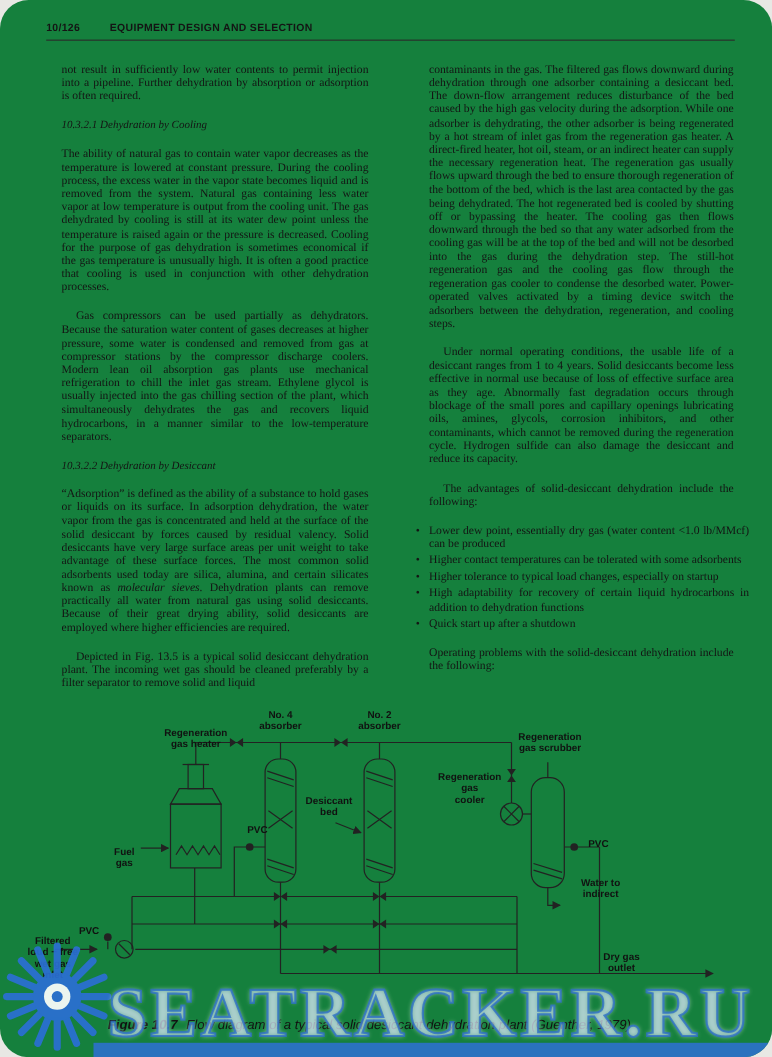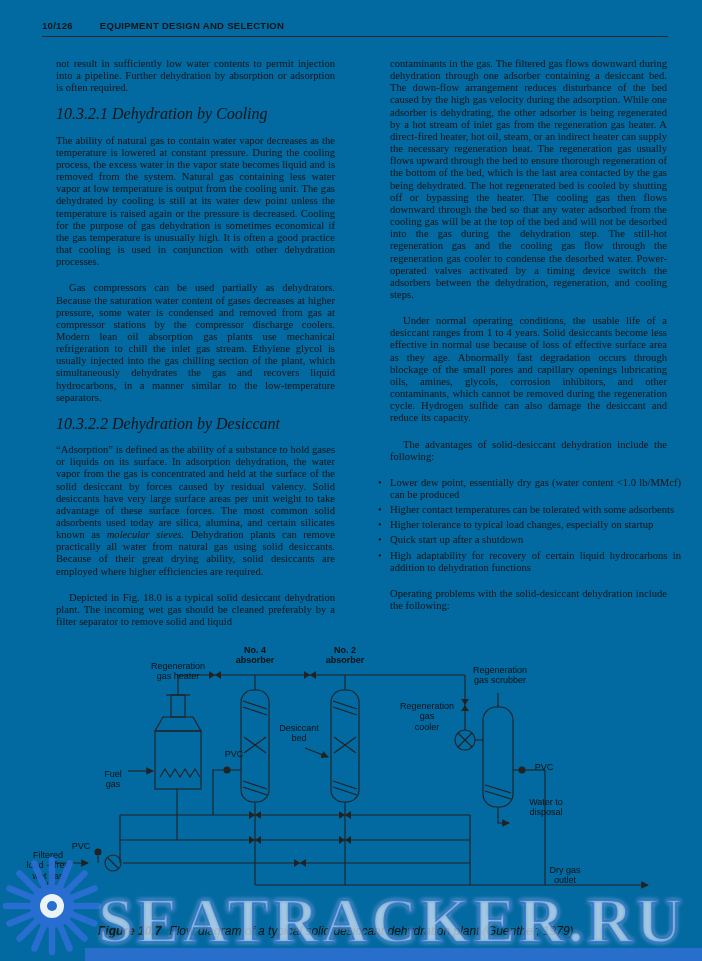--- a/index.html
+++ b/index.html
@@ -1,51 +1,51 @@
 <!DOCTYPE html>
 <html><head>
 <meta charset="utf-8">
 <style>
   html,body { margin:0; padding:0; background:#e8e8e4; }
   .page {
     position:relative; width:702px; height:961px; margin:0 auto;
-    background:#0369a1; overflow:hidden;
-    font-family:"Liberation Serif", serif; color:#141414;
+    background:#15803d; overflow:hidden;
+    font-family:"Liberation Serif", serif; color:#141414;border-radius:26px;
   }
   
   .header {
     position:absolute; left:42px; top:20px; width:626px;
     border-bottom:1.5px solid #2a2a2a; padding-bottom:5px;
     font-family:"Liberation Sans", sans-serif; font-size:9.5px; font-weight:bold;
     letter-spacing:.3px;
   }
   .page-num { display:inline-block; margin-right:24px; }
   
   .col {
     position:absolute; top:44px; font-size:10.6px; line-height:12.15px;
     text-align:justify; height:600px; overflow:hidden;
   }
   .col-left  { left:42px;  width:307px; }
   .col-right { left:376px; width:305px; }
   .col p { margin:14px; }
   .indent { text-indent:13px; }
-  .sec-heading { font-style:italic; font-size:16px; margin:24px 0 5px 0; }
+  .sec-heading { font-style:italic; font-size:10px; margin:24px 0 5px 0; }
   .bullets { list-style:none; margin:11px 0 11px 0; padding:0 0 0 2px; }
   .bullets li { margin:0 0 3px 0; padding-left:12px; position:relative; }
   .bullets li::before { content:"\2022"; position:absolute; left:0; top:0; }
   em { font-style:italic; }
   
   .fig-layer {
     position:absolute; left:0; top:645px; width:702px; height:305px;
     font-family:"Liberation Sans", sans-serif;
   }
   .fig-svg { position:absolute; left:0; top:0; }
   .fig-label {
     position:absolute; font-size:9px; line-height:10.4px; text-align:center;
-    white-space:pre-line; color:#111;
+    white-space:pre-line; color:#111;font-weight:bold;
   }
   .fig-label.bold { font-weight:bold; }
   .caption {
     position:absolute; left:98px; top:279px; width:540px;
     font-size:12px; font-style:italic; color:#111;
   }
   .caption .cap-label { font-weight:bold; margin-right:8px; }
   
   .watermark-text {
     position:absolute; left:98px; top:884px; width:604px;
@@ -72,33 +72,33 @@
     <span>EQUIPMENT DESIGN AND SELECTION</span>
   </div>
 
   <div class="col col-left">
     <p>not result in sufficiently low water contents to permit injection into a pipeline. Further dehydration by absorption or adsorption is often required.</p>
     <p class="sec-heading">10.3.2.1 Dehydration by Cooling</p>
     <p>The ability of natural gas to contain water vapor decreases as the temperature is lowered at constant pressure. During the cooling process, the excess water in the vapor state becomes liquid and is removed from the system. Natural gas containing less water vapor at low temperature is output from the cooling unit. The gas dehydrated by cooling is still at its water dew point unless the temperature is raised again or the pressure is decreased. Cooling for the purpose of gas dehydration is sometimes economical if the gas temperature is unusually high. It is often a good practice that cooling is used in conjunction with other dehydration processes.</p>
     <p class="indent">Gas compressors can be used partially as dehydrators. Because the saturation water content of gases decreases at higher pressure, some water is condensed and removed from gas at compressor stations by the compressor discharge coolers. Modern lean oil absorption gas plants use mechanical refrigeration to chill the inlet gas stream. Ethylene glycol is usually injected into the gas chilling section of the plant, which simultaneously dehydrates the gas and recovers liquid hydrocarbons, in a manner similar to the low-temperature separators.</p>
     <p class="sec-heading">10.3.2.2 Dehydration by Desiccant</p>
     <p><span>“Adsorption” is defined as the ability of a substance to hold gases or liquids on its surface. In adsorption dehydration, the water vapor from the gas is concentrated and held at the surface of the solid desiccant by forces caused by residual valency. Solid desiccants have very large surface areas per unit weight to take advantage of these surface forces. The most common solid adsorbents used today are silica, alumina, and certain silicates known as </span><em>molecular sieves.</em><span> Dehydration plants can remove practically all water from natural gas using solid desiccants. Because of their great drying ability, solid desiccants are employed where higher efficiencies are required.</span></p>
-    <p class="indent">Depicted in Fig. 18.0 is a typical solid desiccant dehydration plant. The incoming wet gas should be cleaned preferably by a filter separator to remove solid and liquid</p>
+    <p class="indent">Depicted in Fig. 13.5 is a typical solid desiccant dehydration plant. The incoming wet gas should be cleaned preferably by a filter separator to remove solid and liquid</p>
   </div>
 
   <div class="col col-right">
     <p>contaminants in the gas. The filtered gas flows downward during dehydration through one adsorber containing a desiccant bed. The down-flow arrangement reduces disturbance of the bed caused by the high gas velocity during the adsorption. While one adsorber is dehydrating, the other adsorber is being regenerated by a hot stream of inlet gas from the regeneration gas heater. A direct-fired heater, hot oil, steam, or an indirect heater can supply the necessary regeneration heat. The regeneration gas usually flows upward through the bed to ensure thorough regeneration of the bottom of the bed, which is the last area contacted by the gas being dehydrated. The hot regenerated bed is cooled by shutting off or bypassing the heater. The cooling gas then flows downward through the bed so that any water adsorbed from the cooling gas will be at the top of the bed and will not be desorbed into the gas during the dehydration step. The still-hot regeneration gas and the cooling gas flow through the regeneration gas cooler to condense the desorbed water. Power-operated valves activated by a timing device switch the adsorbers between the dehydration, regeneration, and cooling steps.</p>
     <p class="indent">Under normal operating conditions, the usable life of a desiccant ranges from 1 to 4 years. Solid desiccants become less effective in normal use because of loss of effective surface area as they age. Abnormally fast degradation occurs through blockage of the small pores and capillary openings lubricating oils, amines, glycols, corrosion inhibitors, and other contaminants, which cannot be removed during the regeneration cycle. Hydrogen sulfide can also damage the desiccant and reduce its capacity.</p>
     <p class="indent">The advantages of solid-desiccant dehydration include the following:</p>
     <ul class="bullets">
       <li>Lower dew point, essentially dry gas (water content &lt;1.0 lb/MMcf) can be produced</li>
       <li>Higher contact temperatures can be tolerated with some adsorbents</li>
       <li>Higher tolerance to typical load changes, especially on startup</li>
+      <li>High adaptability for recovery of certain liquid hydrocarbons in addition to dehydration functions</li>
       <li>Quick start up after a shutdown</li>
-      <li>High adaptability for recovery of certain liquid hydrocarbons in addition to dehydration functions</li>
     </ul>
     <p>Operating problems with the solid-desiccant dehydration include the following:</p>
   </div>
 
   <div class="fig-layer">
 
     <svg class="fig-svg" width="702" height="305" viewBox="0 0 702 305">
       <defs>
         <marker id="arr" viewBox="0 0 8 8" refX="7" refY="4" markerWidth="7" markerHeight="7" orient="auto">
           <path d="M0 0 L8 4 L0 8 Z" fill="#222"></path>
@@ -183,21 +183,21 @@
 gas
 cooler</div>
     <div class="fig-label" style="left:270px; top:78px; width:58px;">Desiccant
 bed</div>
     <div class="fig-label" style="left:218px; top:104px; width:32px;">PVC</div>
     <div class="fig-label" style="left:528px; top:117px; width:32px;">PVC</div>
     <div class="fig-label" style="left:66px; top:196px; width:30px;">PVC</div>
     <div class="fig-label" style="left:96px; top:124px; width:34px;text-align:center;">Fuel
 gas</div>
     <div class="fig-label" style="left:514px; top:152px; width:64px;">Water to
-disposal</div>
+indirect</div>
     <div class="fig-label" style="left:10px; top:205px; width:76px;">Filtered
 loud − free
 wet gas
 inlet</div>
     <div class="fig-label" style="left:535px; top:220px; width:60px;">Dry gas
 outlet</div>
 
     <div class="caption">
       <span class="cap-label">Figure 10.7</span><span>Flow diagram of a typical solid desiccant dehydration plant (Guenther, 1979)</span>
     </div>

